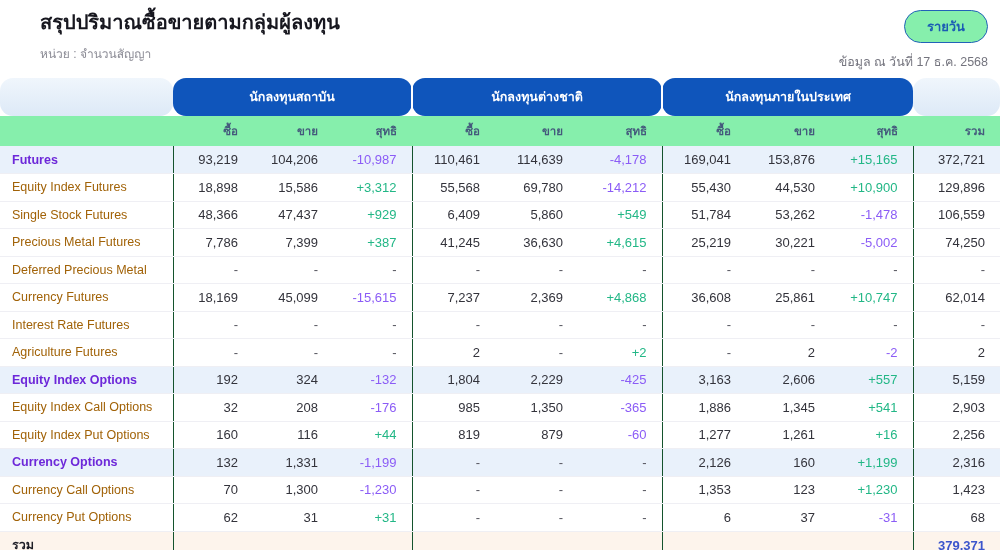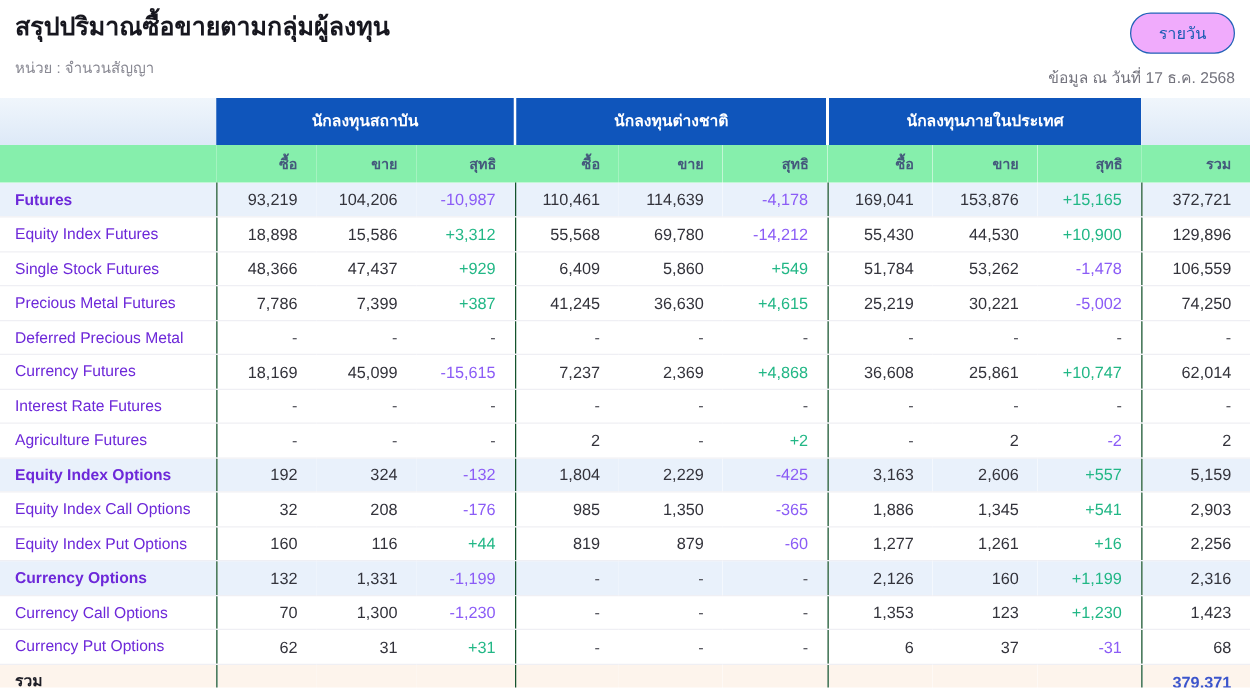--- a/index.html
+++ b/index.html
@@ -2,46 +2,46 @@
 <html><head>
 <meta charset="utf-8">
 <style>
   * { margin: 0; padding: 0; box-sizing: border-box; }
   html, body { width: 1000px; height: 550px; overflow: hidden; background: #ffffff;
     font-family: "Liberation Sans", "DejaVu Sans", sans-serif; }
   .page { position: relative; width: 1000px; height: 550px; }
 
   
   .topbar { display: flex; justify-content: space-between; align-items: flex-start;
-    padding: 10px 12px 6px 12px; }
+    padding: 10px 12px 6px 12px; margin-left: 28px; }
   .page-title { font-size: 20px; font-weight: bold; color: #17171f; line-height: 1.25; }
   .unit-label { font-size: 12px; color: #8a8a94; margin-top: 9px; }
   .top-right { display: flex; flex-direction: column; align-items: flex-end; gap: 9px; }
-  .period-button { display: inline-block; background: #f0abfc; border: 1.5px solid #2262b8;
+  .period-button { display: inline-block; background: #86efac; border: 1.5px solid #2262b8;
     color: #1b5cb4; border-radius: 999px; padding: 5px 22px; font-size: 13px;
-    font-weight: normal; cursor: pointer; }
+    font-weight: bold; cursor: pointer; }
   .as-of { font-size: 12.5px; color: #74747e; }
 
   
   table { border-collapse: collapse; table-layout: fixed; width: 1000px; }
   td, th { font-size: 13px; overflow: hidden; white-space: nowrap; }
 
-  tr.group-row th { height: 38px; }
+  tr.group-row th { height: 38px; border-radius: 13px; }
   th.group-head { background: #0f55bb; color: #ffffff; font-size: 12.5px; font-weight: bold;
     text-align: center; vertical-align: middle; }
   th.group-head + th.group-head { border-left: 2px solid #ffffff; }
   th.corner { background: linear-gradient(#f0f6fc, #dde9f7); }
 
   tr.sub-row th { height: 30px; background: #86efac; color: #44597c; font-size: 11.5px;
     font-weight: bold; text-align: right; padding: 0 15px; vertical-align: middle; }
   tr.sub-row th.blank { padding: 0; }
 
   tbody td { height: 27.5px; border-bottom: 1px solid #efeff4; color: #33333b;
     vertical-align: middle; }
-  td.label { text-align: left; padding: 0 8px 0 12px; color: #6d28d9; font-size: 12.5px; }
+  td.label { text-align: left; padding: 0 8px 0 12px; color: #a16207; font-size: 12.5px; }
   td.num { text-align: right; padding: 0 15px; }
   td.group-start { border-left: 1px solid #14532d; }
   tr.hl td { background: #e9f1fb; }
   tr.hl td.label { font-weight: bold; color: #6d28d9; }
   td.neg { color: #8b5cf6; }
   td.pos { color: #22b786; }
   td.dash { color: #55555e; }
 
   tr.total-row td { background: #fdf4ec; border-bottom: none; height: 28px; }
   tr.total-row td.label { font-weight: bold; color: #1d1d26; }

